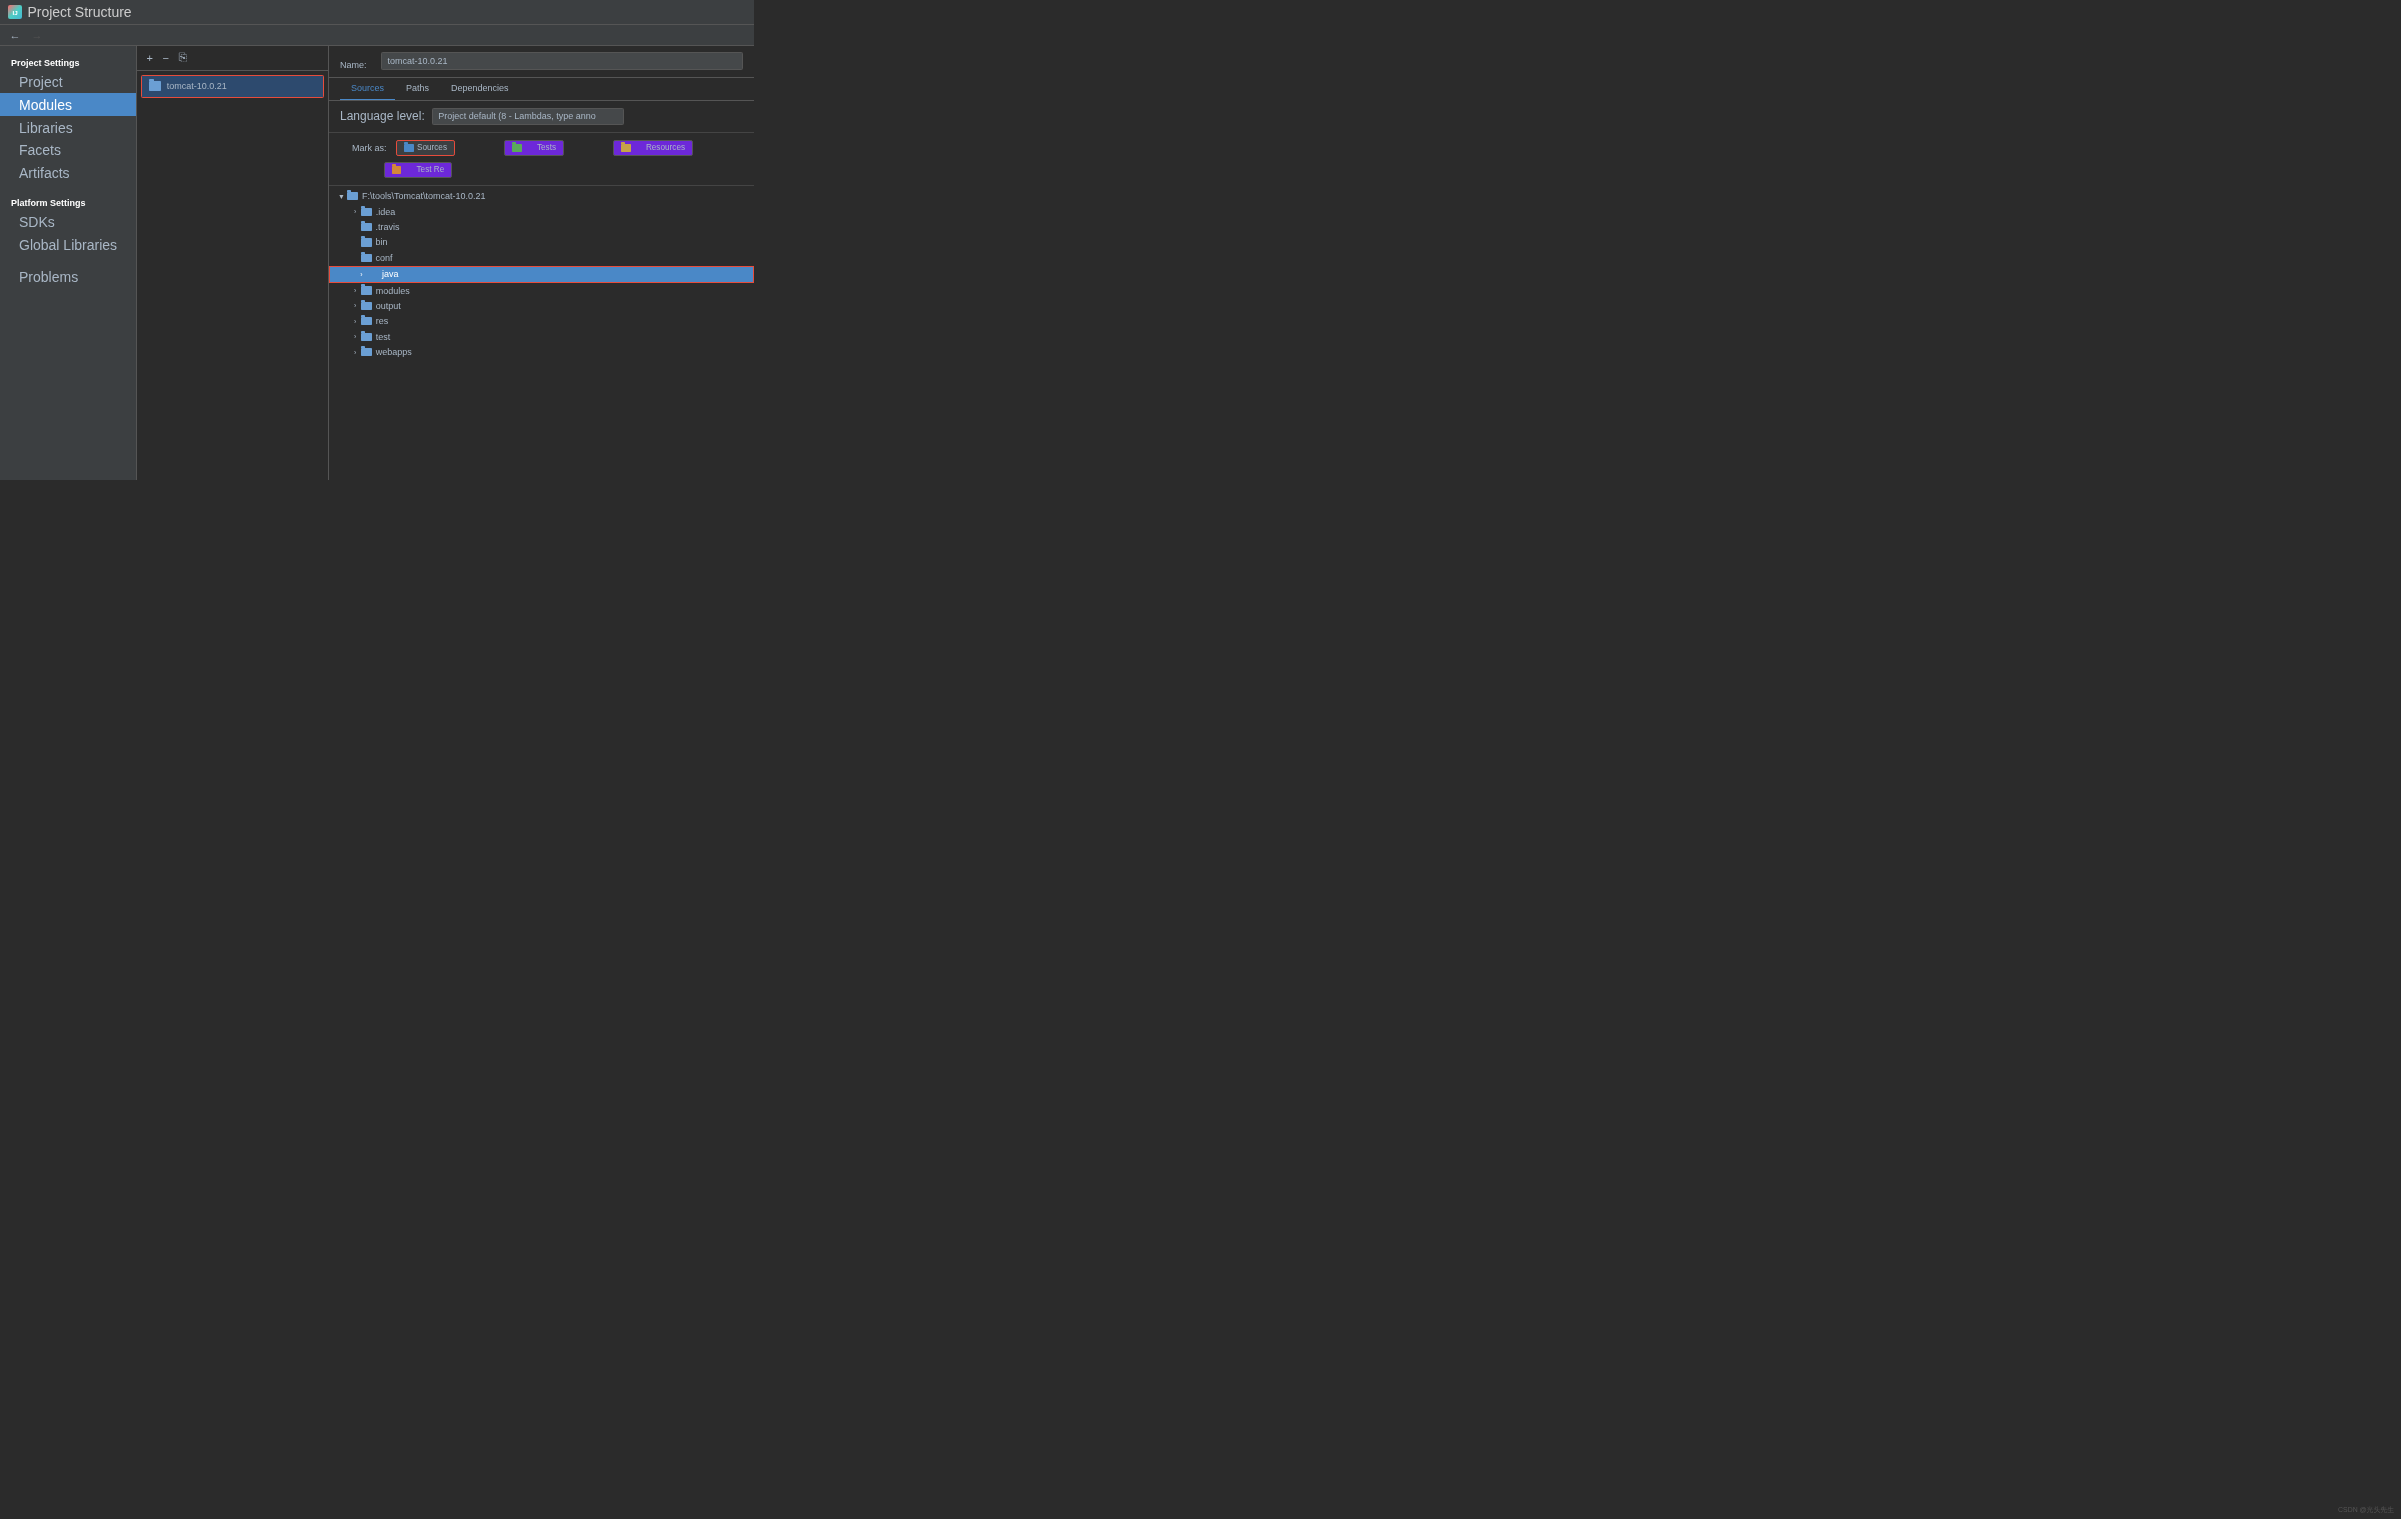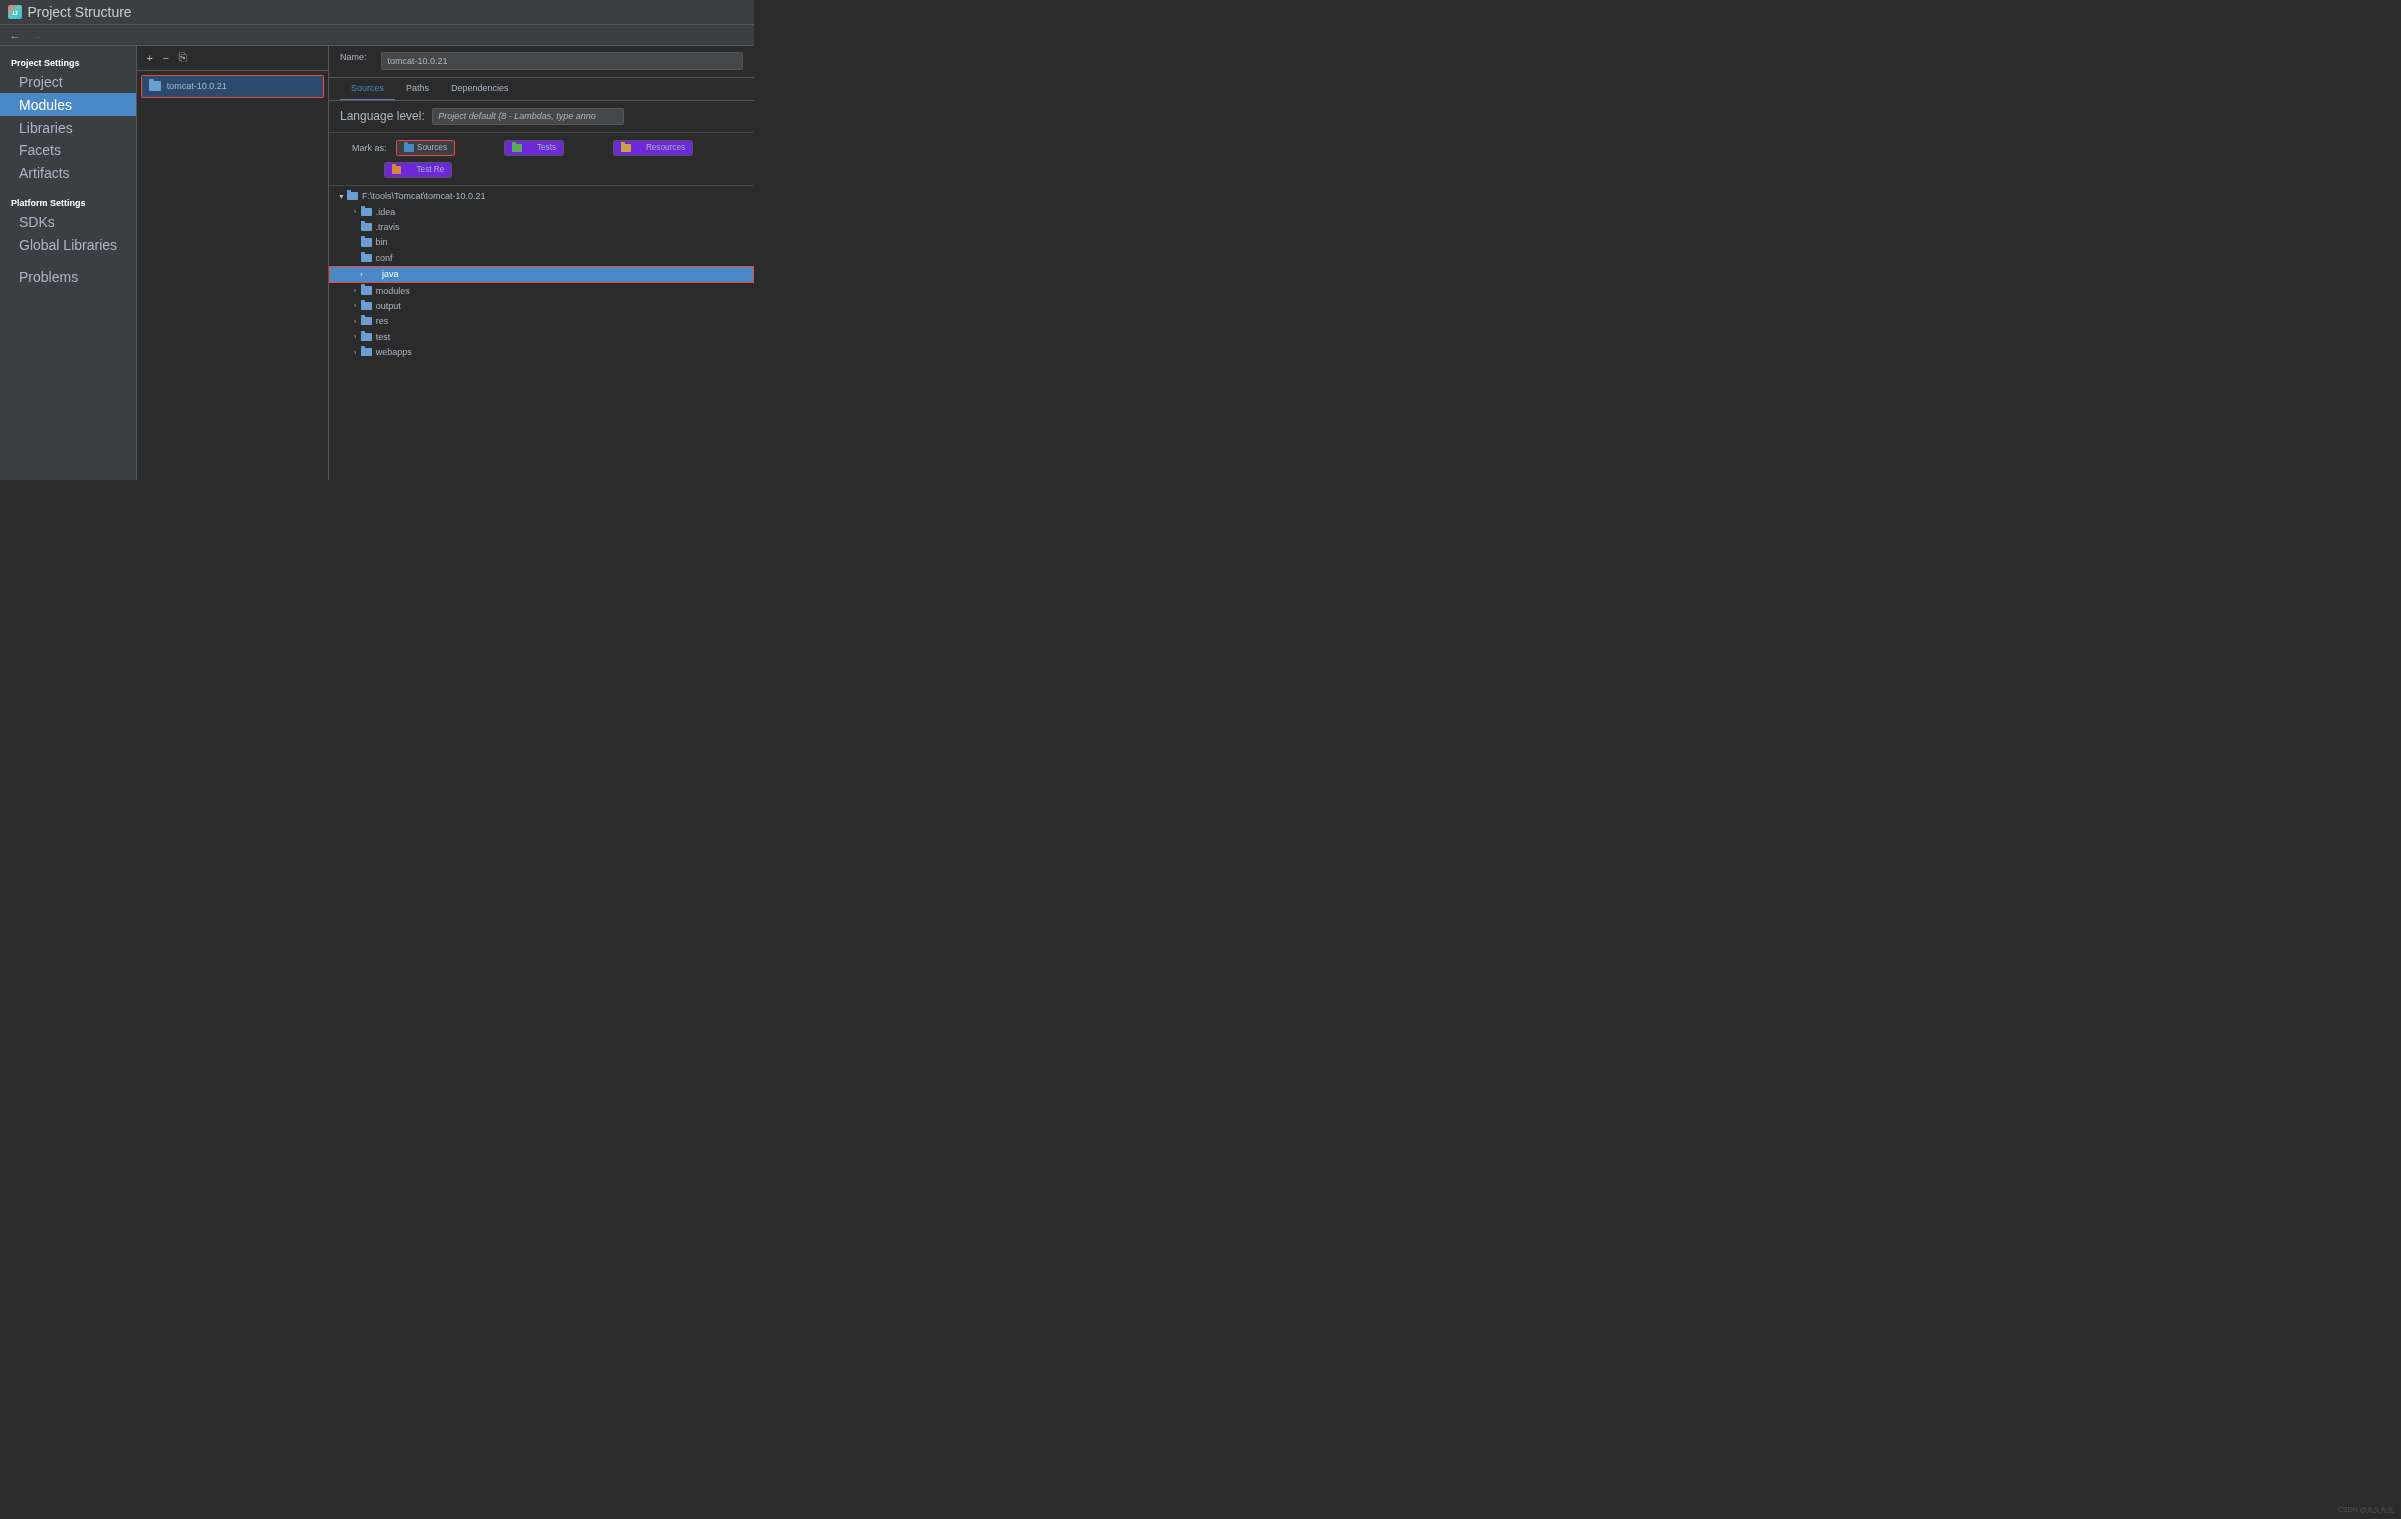--- a/index.html
+++ b/index.html
@@ -159,21 +159,21 @@
       flex: 1;
       background: #2b2b2b;
       display: flex;
       flex-direction: column;
       overflow: hidden;
     }
 
     
     .name-row {
       display: flex;
-      align-items: flex-start;
+      align-items: flex-end;
       padding: 6.9px 11px;
       gap: 6.9px;
       border-bottom: 0.7px solid #555;
     }
     .name-label {
       color: #a9b7c6;
       font-size: 9px;
       min-width: 34px;
     }
     .name-input {
@@ -222,21 +222,20 @@
       text-align: center;
     }
     .language-select {
       background: #45484a;
       border: 0.7px solid #555;
       color: #a9b7c6;
       padding: 2.7px 5.5px;
       font-size: 9px;
       border-radius: 1.4px;
       min-width: 192px;
-      font-style: italic;
     }
 
     
     .mark-as-row {
       display: flex;
       align-items: center;
       padding: 6.9px 11px;
       gap: 5.5px;
       border-bottom: 0.7px solid #444;
       flex-wrap: wrap;

